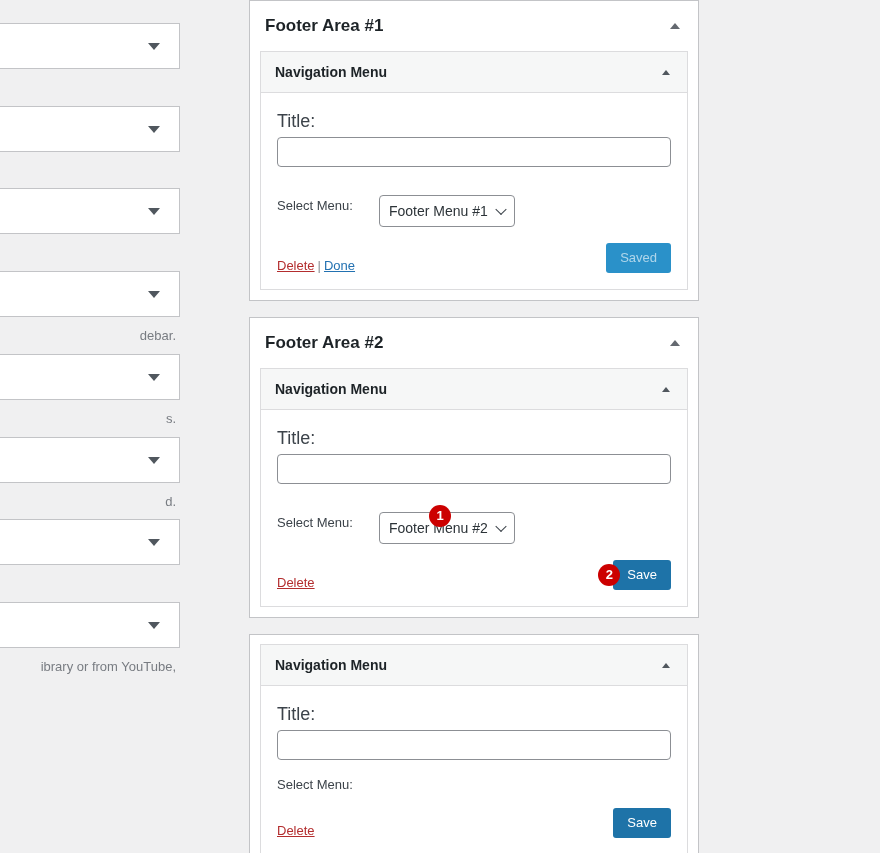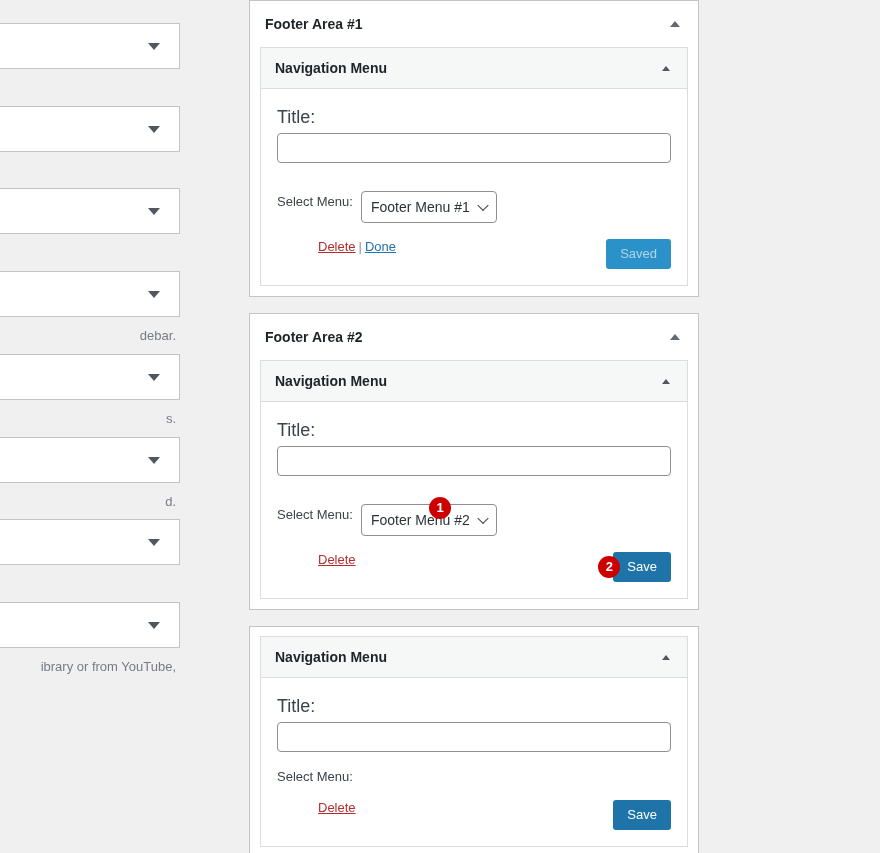--- a/index.html
+++ b/index.html
@@ -73,21 +73,21 @@
     padding: 9px 10px 10px 10px;
     position: relative;
   }
   .wa-head {
     display: flex;
     align-items: center;
     justify-content: space-between;
     padding: 5px 5px 14px 5px;
   }
   .wa-title {
-    font-size: 14px;
+    font-size: 17px;
     font-weight: 600;
     color: #1d2327;
     line-height: 1.3;
   }
   .caret-up {
     width: 0;
     height: 0;
     border-left: 5px solid transparent;
     border-right: 5px solid transparent;
     border-bottom: 6px solid #646970;
@@ -143,21 +143,21 @@
   }
   .select-row {
     display: flex;
     align-items: center;
     margin-top: 17px;
     position: relative;
   }
   .select-label {
     font-size: 13px;
     color: #3c434a;
-    margin-right: 8px;
+    margin-right: 26px;
   }
   .select-box {
     position: relative;
     display: inline-flex;
     align-items: center;
     height: 30px;
     border: 1px solid #8c8f94;
     border-radius: 4px;
     background: #fff;
     padding: 0 26px 0 9px;
@@ -172,26 +172,25 @@
     top: 50%;
     width: 7px;
     height: 7px;
     border-right: 1.7px solid #3c434a;
     border-bottom: 1.7px solid #3c434a;
     transform: translateY(-70%) rotate(45deg);
   }
 
   .actions-row {
     display: flex;
-    align-items: flex-start;
+    align-items: flex-end;
     justify-content: space-between;
     margin-top: 16px;
     position: relative;
     min-height: 30px;
-    margin-left: 41px;
   }
   .links {
     font-size: 13px;
     color: #50575e;
   }
   .link-delete {
     color: #b32d2e;
     text-decoration: underline;
     cursor: pointer;
   }

